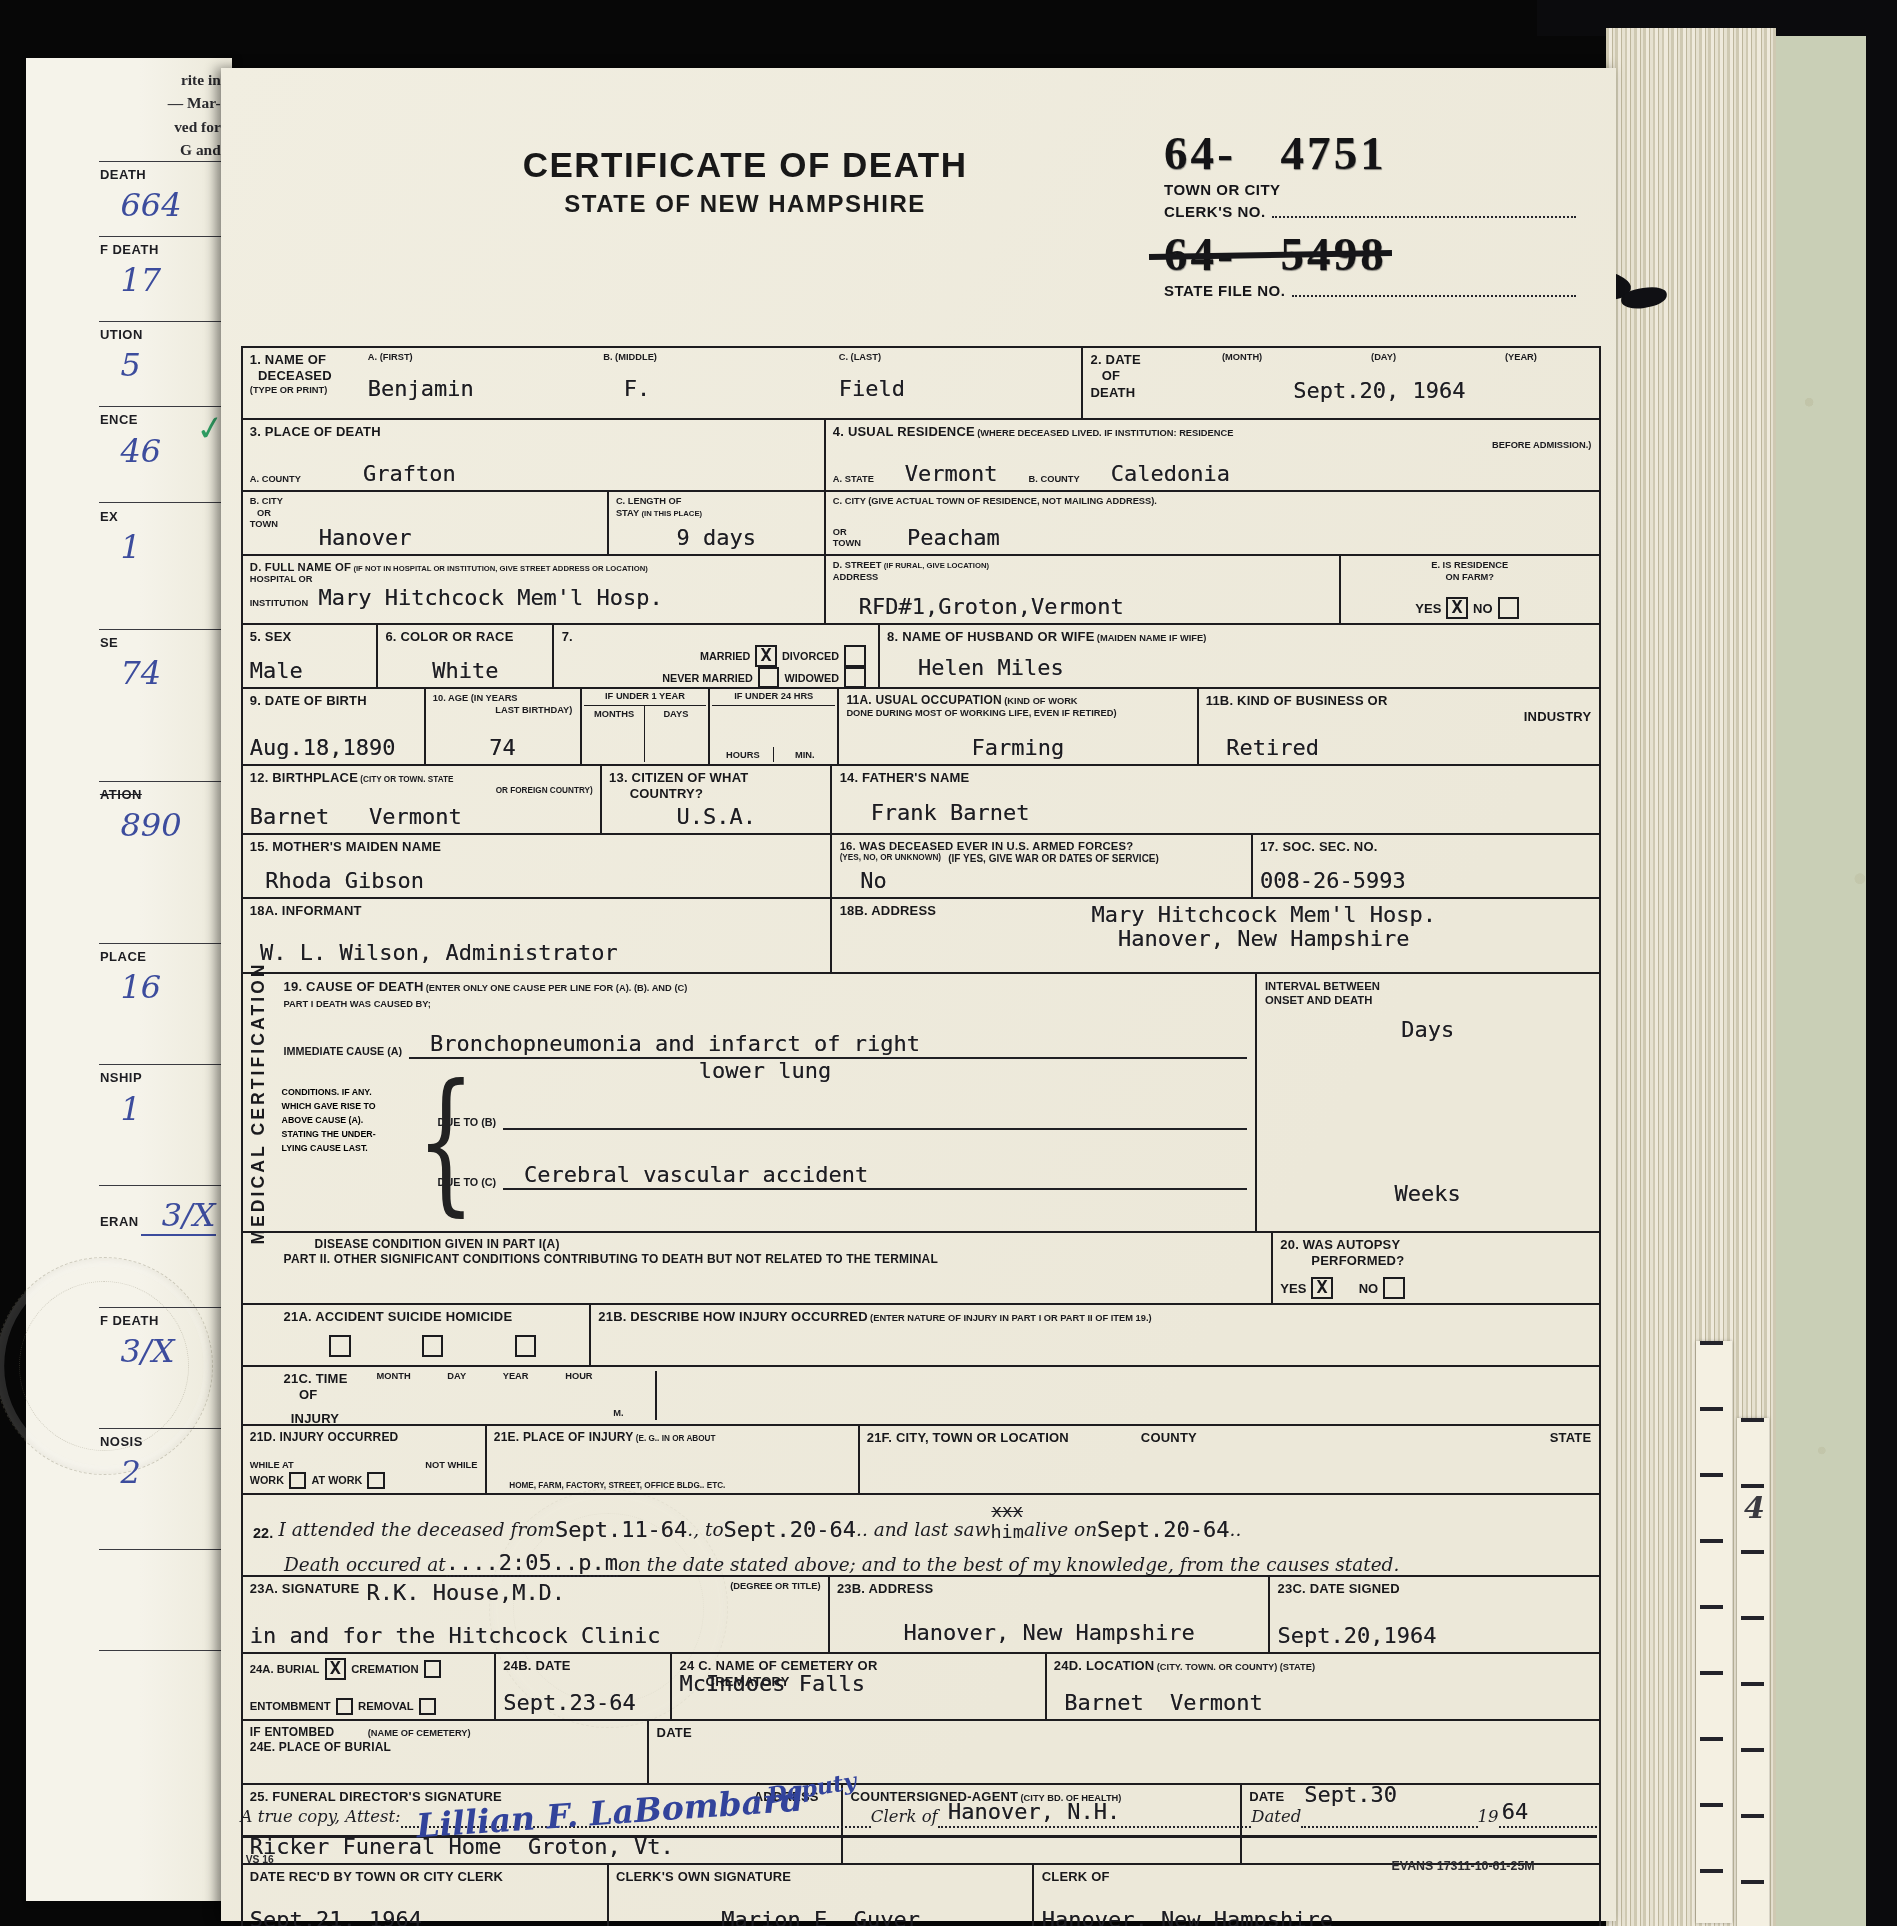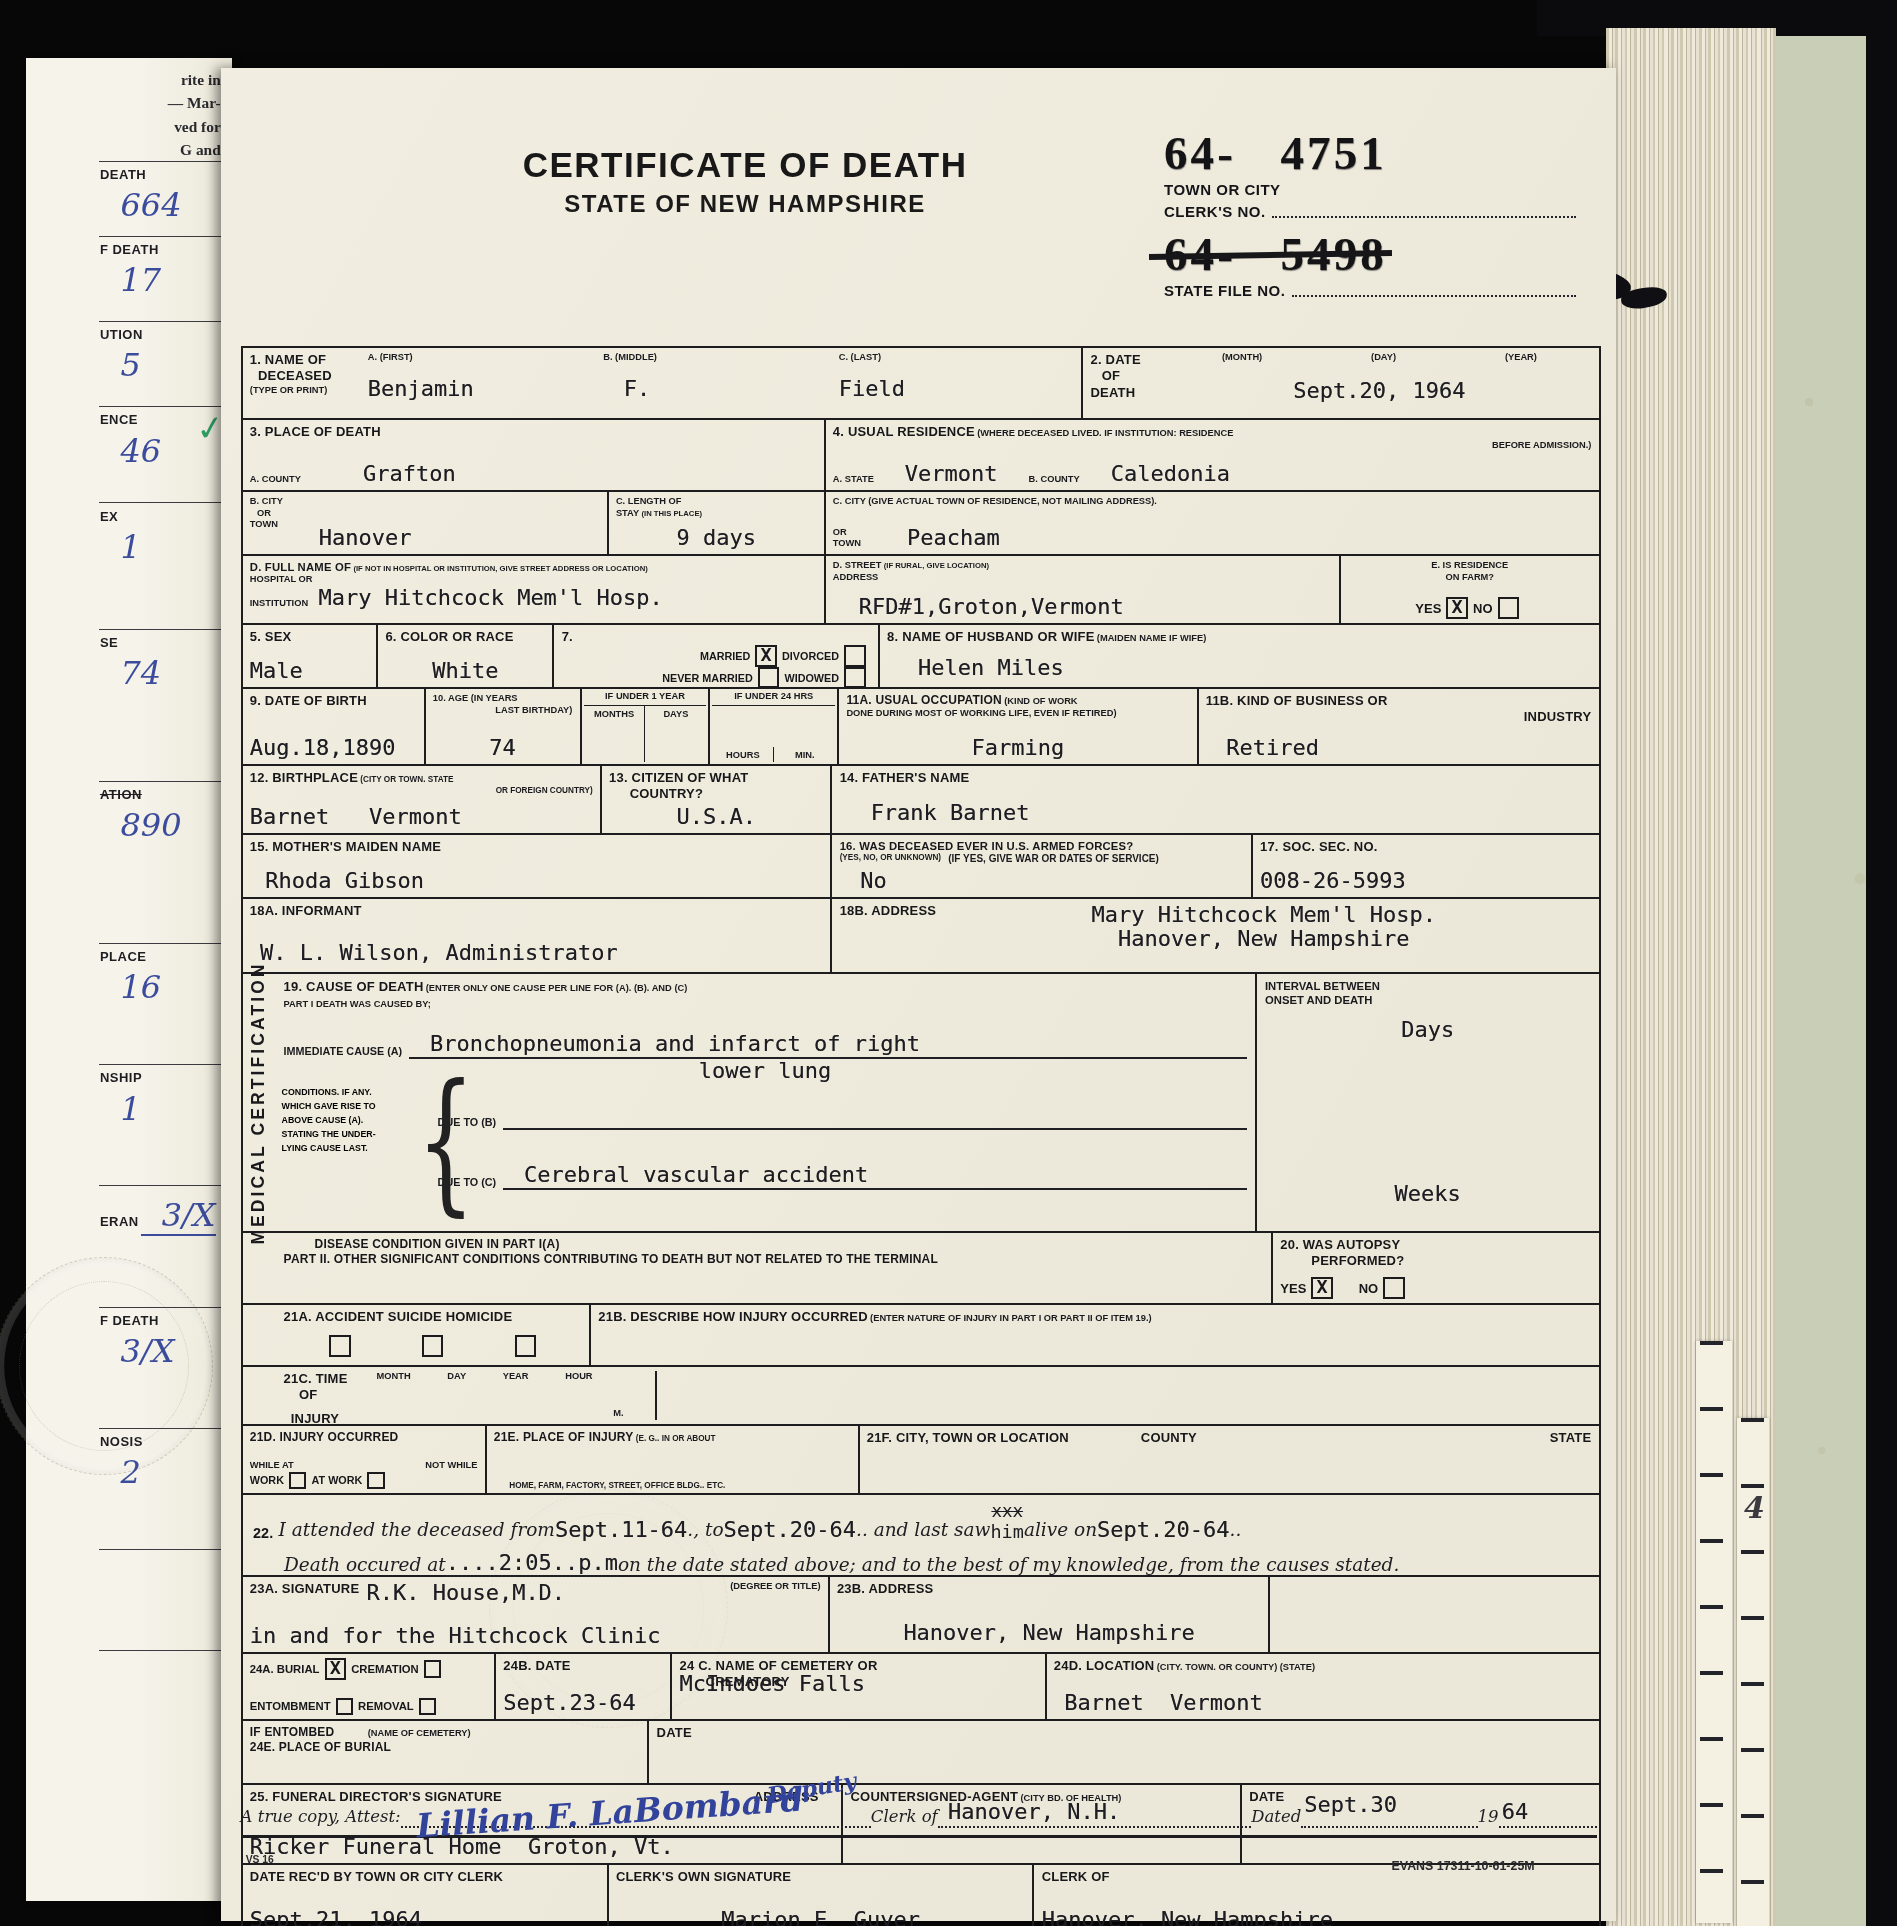--- a/index.html
+++ b/index.html
@@ -566,20 +566,24 @@
           <span class="lb">23A. SIGNATURE</span>
           <span class="tw" style="margin-left:7.2px">R.K. House,M.D.</span>
           <span class="sm" style="margin-left:auto">(DEGREE OR TITLE)</span>
         </div>
         <div class="tw val">in and for the Hitchcock Clinic</div>
       </div>
       <div class="cell" style="width:32.5%;">
         <div class="lb">23B. ADDRESS</div>
         <div class="tw val ctr" style="padding-bottom:3.1px">Hanover, New Hampshire</div>
       </div>
+      <div class="cell last" style="width:24.2%;">
+        <div class="lb">23C. DATE SIGNED</div>
+        <div class="tw val">Sept.20,1964</div>
+      </div>
     </div>
 
     <div class="row" style="height:67px">
       <div class="cell" style="width:18.7%;">
         <div class="ckline" style="font-size:11.3px;">
           <span>24A. BURIAL</span>
               <span class="bx">X</span>
           <span>CREMATION</span>
               <span class="bx" style="width:13.4px;height:13.4px"></span>
         </div>
@@ -652,21 +656,21 @@
     <span class="dotseg" style="flex:2.4;">
       <span class="bluesig">Lillian F. LaBombard</span>
       <span class="bluesig dep" style="left:78%;bottom:26px;">Deputy</span>
     </span>
     <span class="it" style="font-size:16.5px">Clerk of</span>
     <span class="dotseg" style="flex:1.6;">
       <span class="tw" style="position:absolute;left:10.3px;bottom:2.1px;">Hanover, N.H.</span>
     </span>
     <span class="it" style="font-size:16.5px">Dated</span>
     <span class="dotseg" style="flex:.9;">
-      <span class="tw" style="position:absolute;left:3.1px;bottom:9px;">Sept.30</span>
+      <span class="tw" style="position:absolute;left:3.1px;bottom:19px;">Sept.30</span>
     </span>
     <span class="it" style="font-size:16.5px">19</span>
     <span class="dotseg" style="flex:.5;">
       <span class="tw" style="position:absolute;left:3.1px;bottom:2.1px;">64</span>
     </span>
   </div>
 
   <div class="foot" style="left:5.1px;top:1786px;font-size:10.3px;">VS 16</div>
   <div class="foot" style="right:62px;top:1791px;">EVANS 17311-10-61-25M</div>
  </div>

